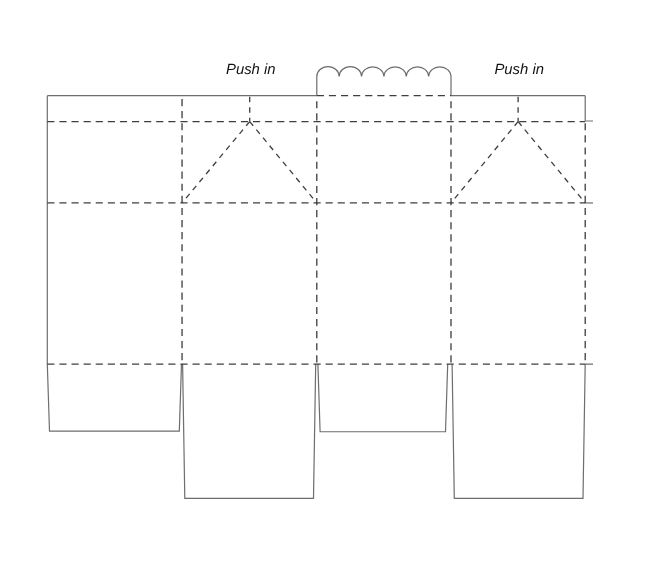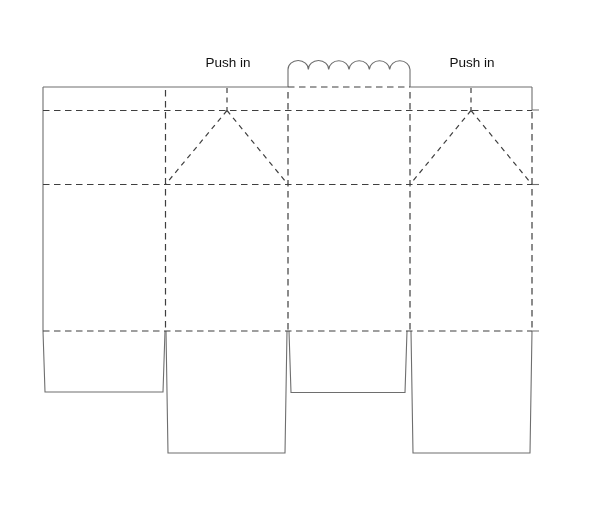--- a/index.html
+++ b/index.html
@@ -12,20 +12,21 @@
     margin: 0;
     padding: 0;
     background: var(--background);
   }
   .stage {
     position: relative;
     width: 539px;
     height: 519px;
     background: var(--background);
     overflow: hidden;
+    font-style: italic;
   }
   svg { display: block; }
   .cut path {
     fill: none;
     stroke: var(--cut-line);
     stroke-width: 1.1;
   }
   .fold path {
     fill: none;
     stroke: var(--fold-line);

